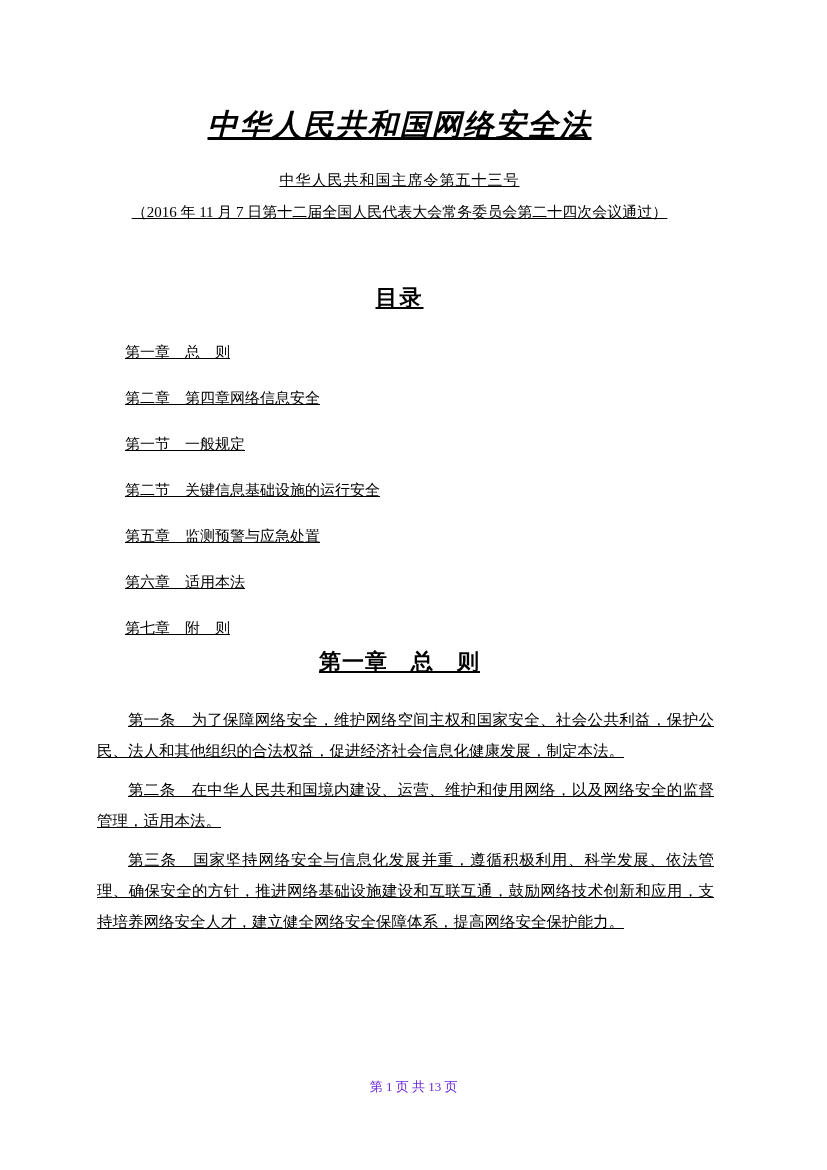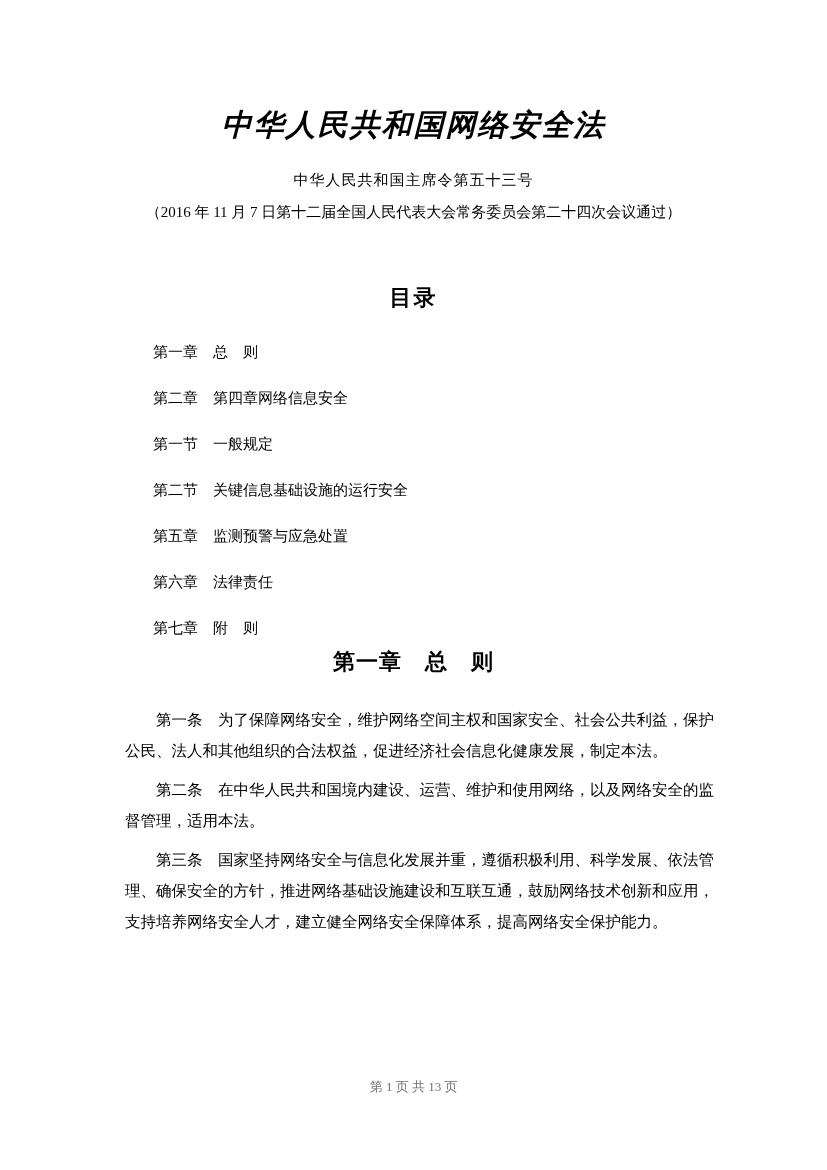--- a/index.html
+++ b/index.html
@@ -8,23 +8,24 @@
     background: #ffffff;
   }
   .page {
     position: relative;
     width: 827px;
     height: 1160px;
     margin: 0 auto;
     background: #ffffff;
     color: #000000;
     box-sizing: border-box;
-    padding: 106px 113px 0 113px;
+    padding: 106px 113px 0 85px;
     font-family: "Liberation Serif", "DejaVu Serif", serif;
     overflow: hidden;
+    text-decoration: underline;
   }
   .doc-title {
     margin: 0;
     font-size: 30px;
     line-height: 38px;
     text-align: center;
     font-weight: 700;
     font-style: italic;
     letter-spacing: 2px;
     font-family: "DejaVu Serif", "Liberation Serif", serif;
@@ -86,21 +87,21 @@
     text-indent: 2em;
   }
   .page-footer {
     position: absolute;
     left: 0;
     top: 1078px;
     width: 100%;
     text-align: center;
     font-size: 13px;
     line-height: 18px;
-    color: #737373;
+    color: #6d28d9;
   }
 </style>
 </head>
 <body>
 
 <div class="page">
 
   <h1 class="doc-title">中华人民共和国网络安全法</h1>
 
   <p class="doc-subtitle">中华人民共和国主席令第五十三号</p>
@@ -108,21 +109,21 @@
   <p class="doc-passage">（2016 年 11 月 7 日第十二届全国人民代表大会常务委员会第二十四次会议通过）</p>
 
   <h2 class="toc-heading">目录</h2>
 
   <ul class="toc-list">
     <li>第一章　总　则</li>
     <li>第二章　第四章网络信息安全</li>
     <li>第一节　一般规定</li>
     <li>第二节　关键信息基础设施的运行安全</li>
     <li>第五章　监测预警与应急处置</li>
-    <li>第六章　法律责任</li>
+    <li>第六章　适用本法</li>
     <li>第七章　附　则</li>
   </ul>
 
   <h2 class="chapter-heading">第一章　总　则</h2>
 
   <div class="articles">
     <p>第一条　为了保障网络安全，维护网络空间主权和国家安全、社会公共利益，保护公民、法人和其他组织的合法权益，促进经济社会信息化健康发展，制定本法。</p>
     <p>第二条　在中华人民共和国境内建设、运营、维护和使用网络，以及网络安全的监督管理，适用本法。</p>
     <p>第三条　国家坚持网络安全与信息化发展并重，遵循积极利用、科学发展、依法管理、确保安全的方针，推进网络基础设施建设和互联互通，鼓励网络技术创新和应用，支持培养网络安全人才，建立健全网络安全保障体系，提高网络安全保护能力。</p>
   </div>

